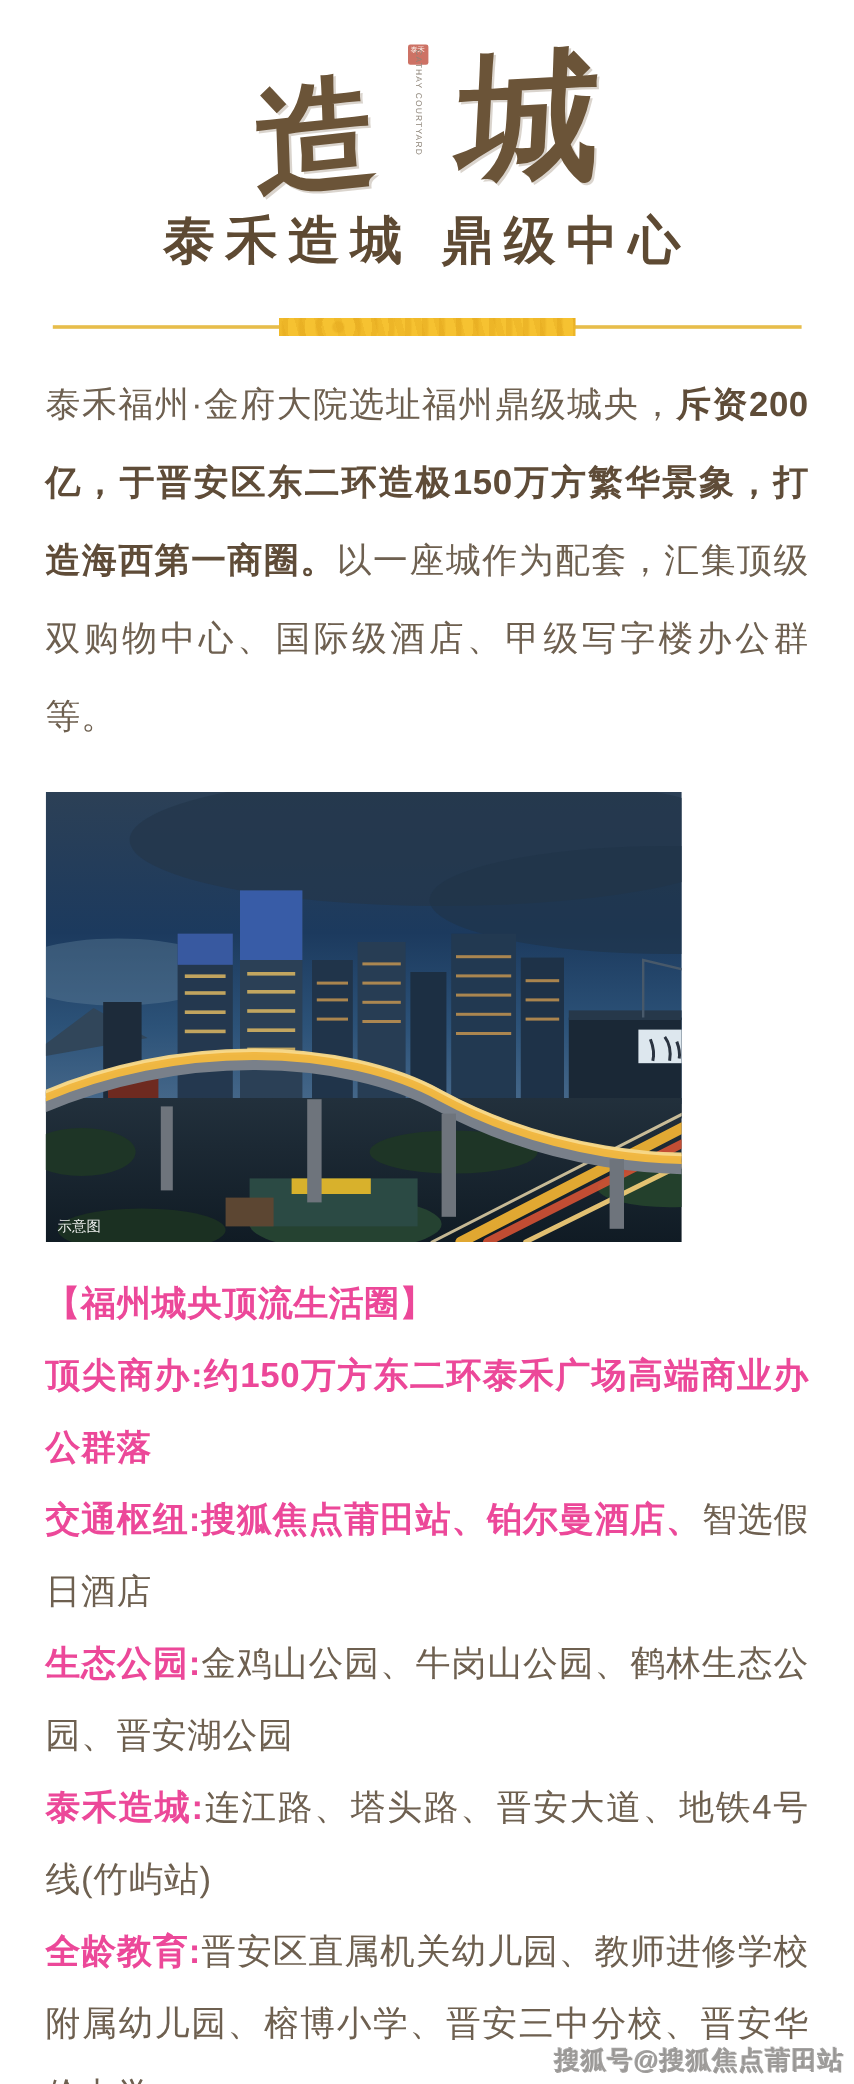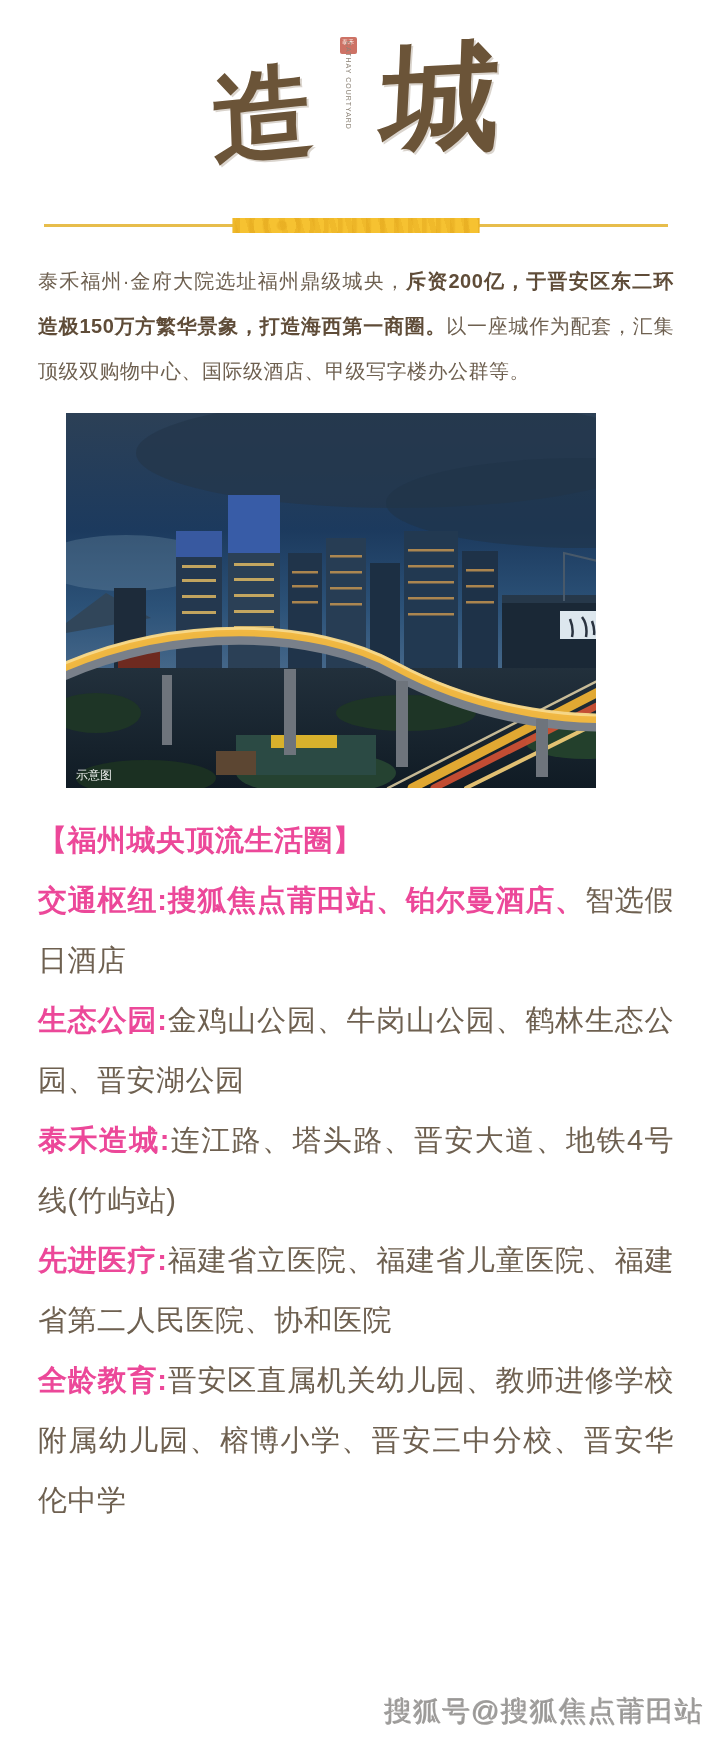--- a/index.html
+++ b/index.html
@@ -81,72 +81,72 @@
     position:absolute;left:50%;top:0;
     transform:translateX(-50%);
     width:247px;height:15px;
     background:#f6c231;
     background-image:repeating-radial-gradient(circle at 20% 50%, rgba(226,166,28,.45) 0 4px, rgba(246,194,49,0) 6px 14px),
                      repeating-linear-gradient(75deg, rgba(229,170,30,.35) 0 6px, rgba(246,194,49,0) 6px 16px);
   }
   
   .intro{
     margin-top:26px;
-    font-size:20px;
+    font-size:29px;
     line-height:2.24;
     text-align:justify;
     color:#6e6050;
     letter-spacing:.5px;
   }
   .intro b{color:#5f4c38;}
   
   .photo{
     margin-top:12px;
     width:530px;height:375px;
     position:relative;
     overflow:hidden;
-    margin-left:28px;
   }
   .photo svg{display:block;}
   
   .lifestyle{
     margin-top:22px;
     font-size:29px;
     line-height:60px;
     text-align:justify;
     color:#6e6050;
     letter-spacing:.5px;
   }
   .lifestyle p{margin:0;}
   .lifestyle b{color:#ec4899;}
   
   .watermark{
     position:absolute;
     right:8px;bottom:6px;
-    font-size:28px;
-    font-weight:normal;
+    font-size:21px;
+    font-weight:bold;
     color:rgba(150,148,145,.9);
     text-shadow:1px 1px 0 rgba(255,255,255,.9), -1px -1px 0 rgba(90,88,85,.55);
     letter-spacing:1px;
   }
 </style>
 </head>
 <body>
 
 <div class="page">
 
   <div class="callig-row">
     <div class="callig-char char-zao">造</div>
     <div class="seal-col">
       <div class="seal">泰禾</div>
       <div class="seal-caption">CATHAY COURTYARD</div>
     </div>
     <div class="callig-char char-cheng">城</div>
   </div>
 
+  <div class="subtitle">泰禾造城 鼎级中心</div>
 
   <div class="divider">
     <div class="thin-line"></div>
     <div class="center-bar"></div>
   </div>
 
   <p class="intro"><span>泰禾福州·金府大院选址福州鼎级城央，</span><b>斥资200亿，于晋安区东二环造极150万方繁华景象，打造海西第一商圈。</b><span>以一座城作为配套，汇集顶级双购物中心、国际级酒店、甲级写字楼办公群等。</span></p>
 
   <div class="photo">
     <svg width="632" height="375" viewBox="0 0 632 375" xmlns="http://www.w3.org/2000/svg">
@@ -269,22 +269,22 @@
           <circle cx="616" cy="352" r="12"></circle>
         </g>
       </g>
 
       <text x="10" y="366" font-size="12" fill="#ffffff" opacity="0.92" id="photo-caption-text">示意图</text>
     </svg>
   </div>
 
   <div class="lifestyle">
     <p><b>【福州城央顶流生活圈】</b></p>
+    <p><b>顶尖商办:</b><b>约150万方东二环泰禾广场高端商业办公群落</b><span></span></p>
     <p><b>交通枢纽:</b><b>搜狐焦点莆田站、铂尔曼酒店、</b><span>智选假日酒店</span></p>
     <p><b>生态公园:</b><b></b><span>金鸡山公园、牛岗山公园、鹤林生态公园、晋安湖公园</span></p>
     <p><b>泰禾造城:</b><b></b><span>连江路、塔头路、晋安大道、地铁4号线(竹屿站)</span></p>
-    <p><b>先进医疗:</b><b></b><span>福建省立医院、福建省儿童医院、福建省第二人民医院、协和医院</span></p>
     <p><b>全龄教育:</b><b></b><span>晋安区直属机关幼儿园、教师进修学校附属幼儿园、榕博小学、晋安三中分校、晋安华伦中学</span></p>
   </div>
 
   <div class="watermark">搜狐号@搜狐焦点莆田站</div>
 
 </div>
 
 </body></html>

